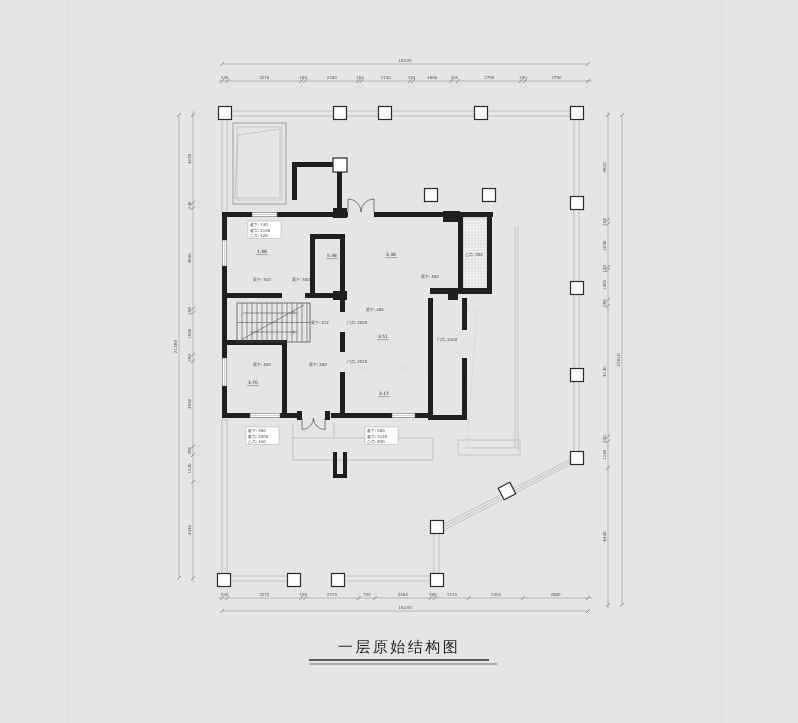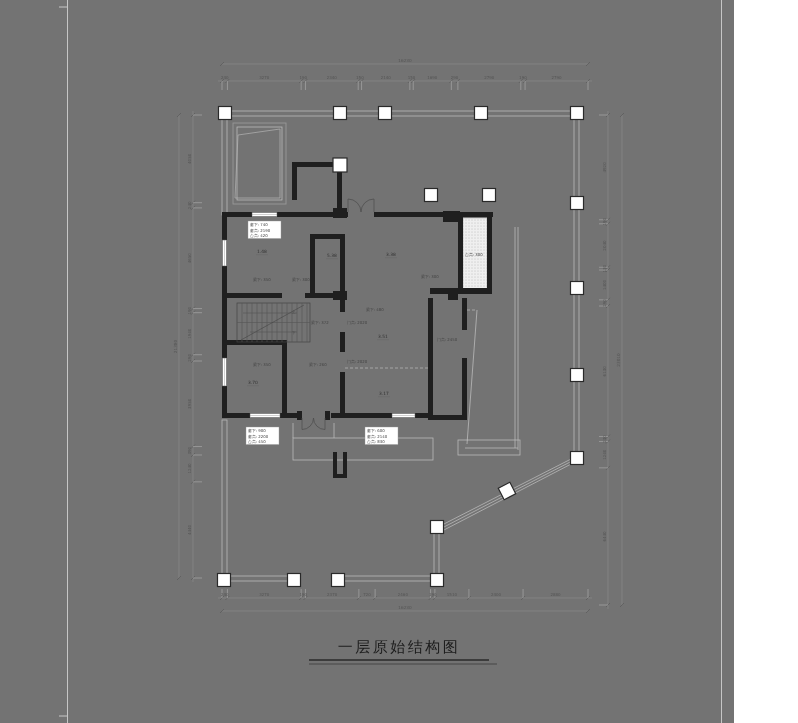--- a/index.html
+++ b/index.html
@@ -1,16 +1,16 @@
 <!DOCTYPE html>
 <html><head>
 <meta charset="utf-8">
 <style>
   html,body{margin:0;padding:0;background:#ffffff;}
-  .page{position:relative;width:734px;height:723px;background:#737373;overflow:hidden;}
+  .page{position:relative;width:798px;height:723px;background:#e5e5e5;overflow:hidden;}
   svg{display:block;}
   text{font-family:"DejaVu Sans","Liberation Sans",sans-serif;}
 </style>
 </head>
 <body>
 
 <div class="page">
 <svg id="plan" width="798" height="723" viewBox="0 0 798 723">
 
   <defs>

